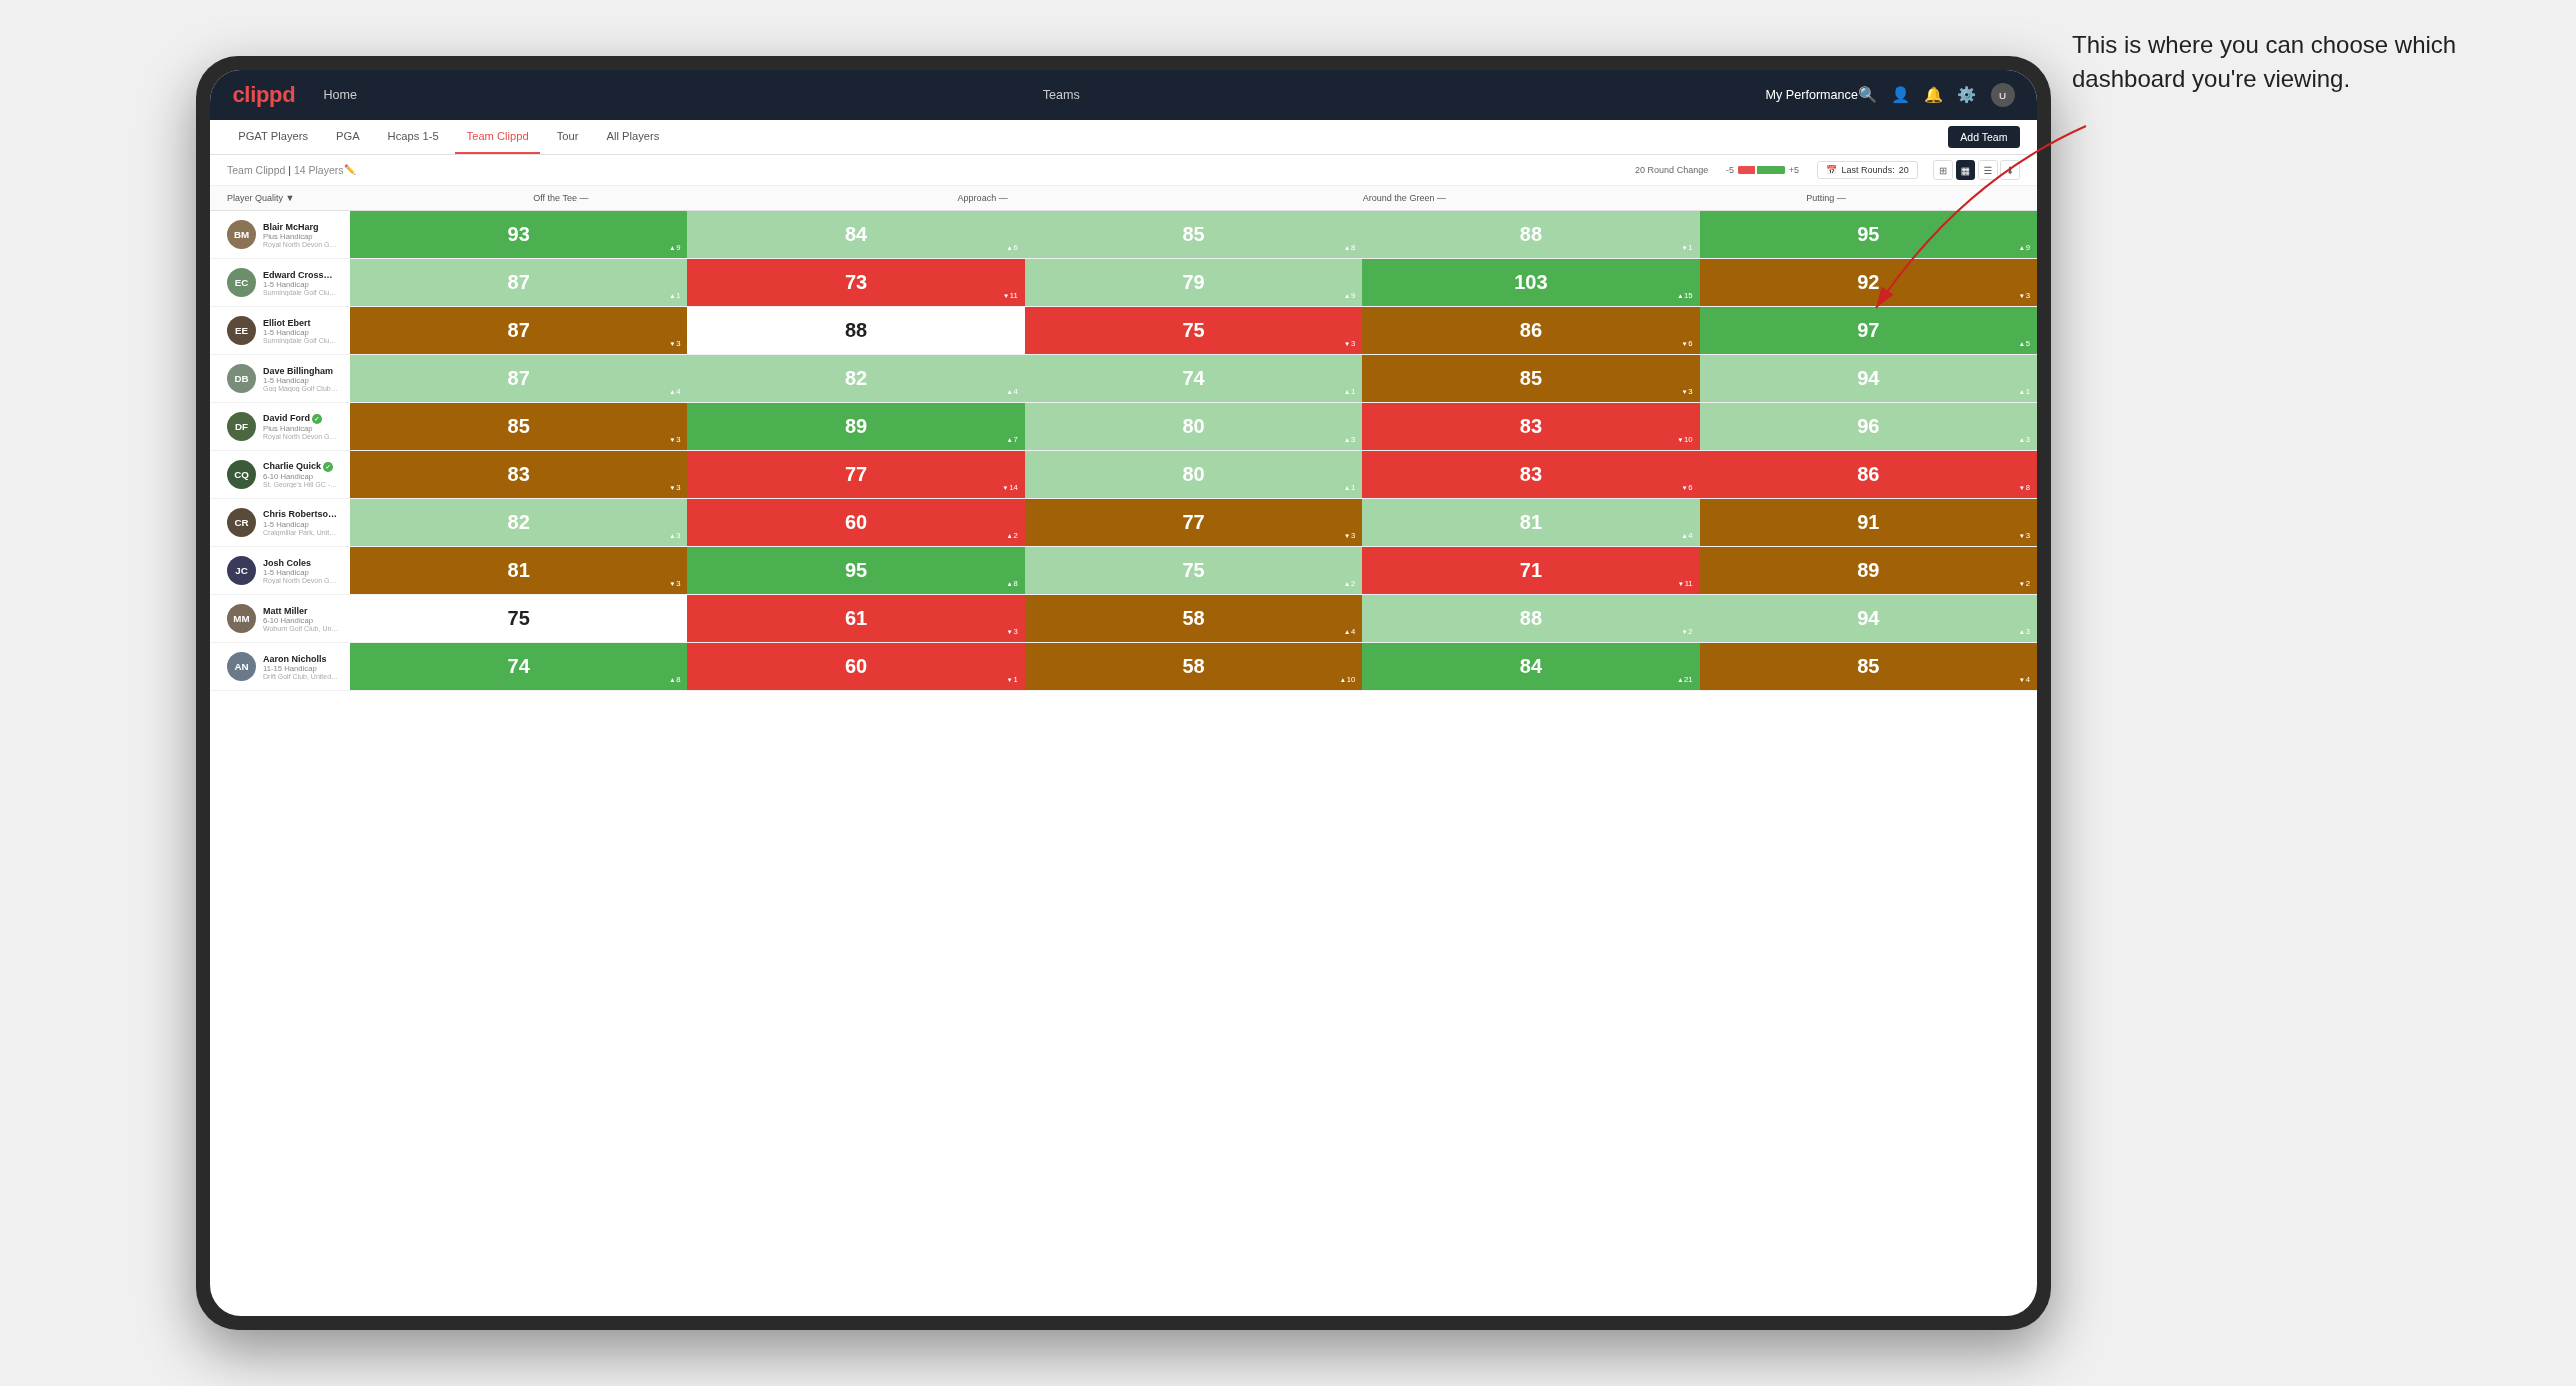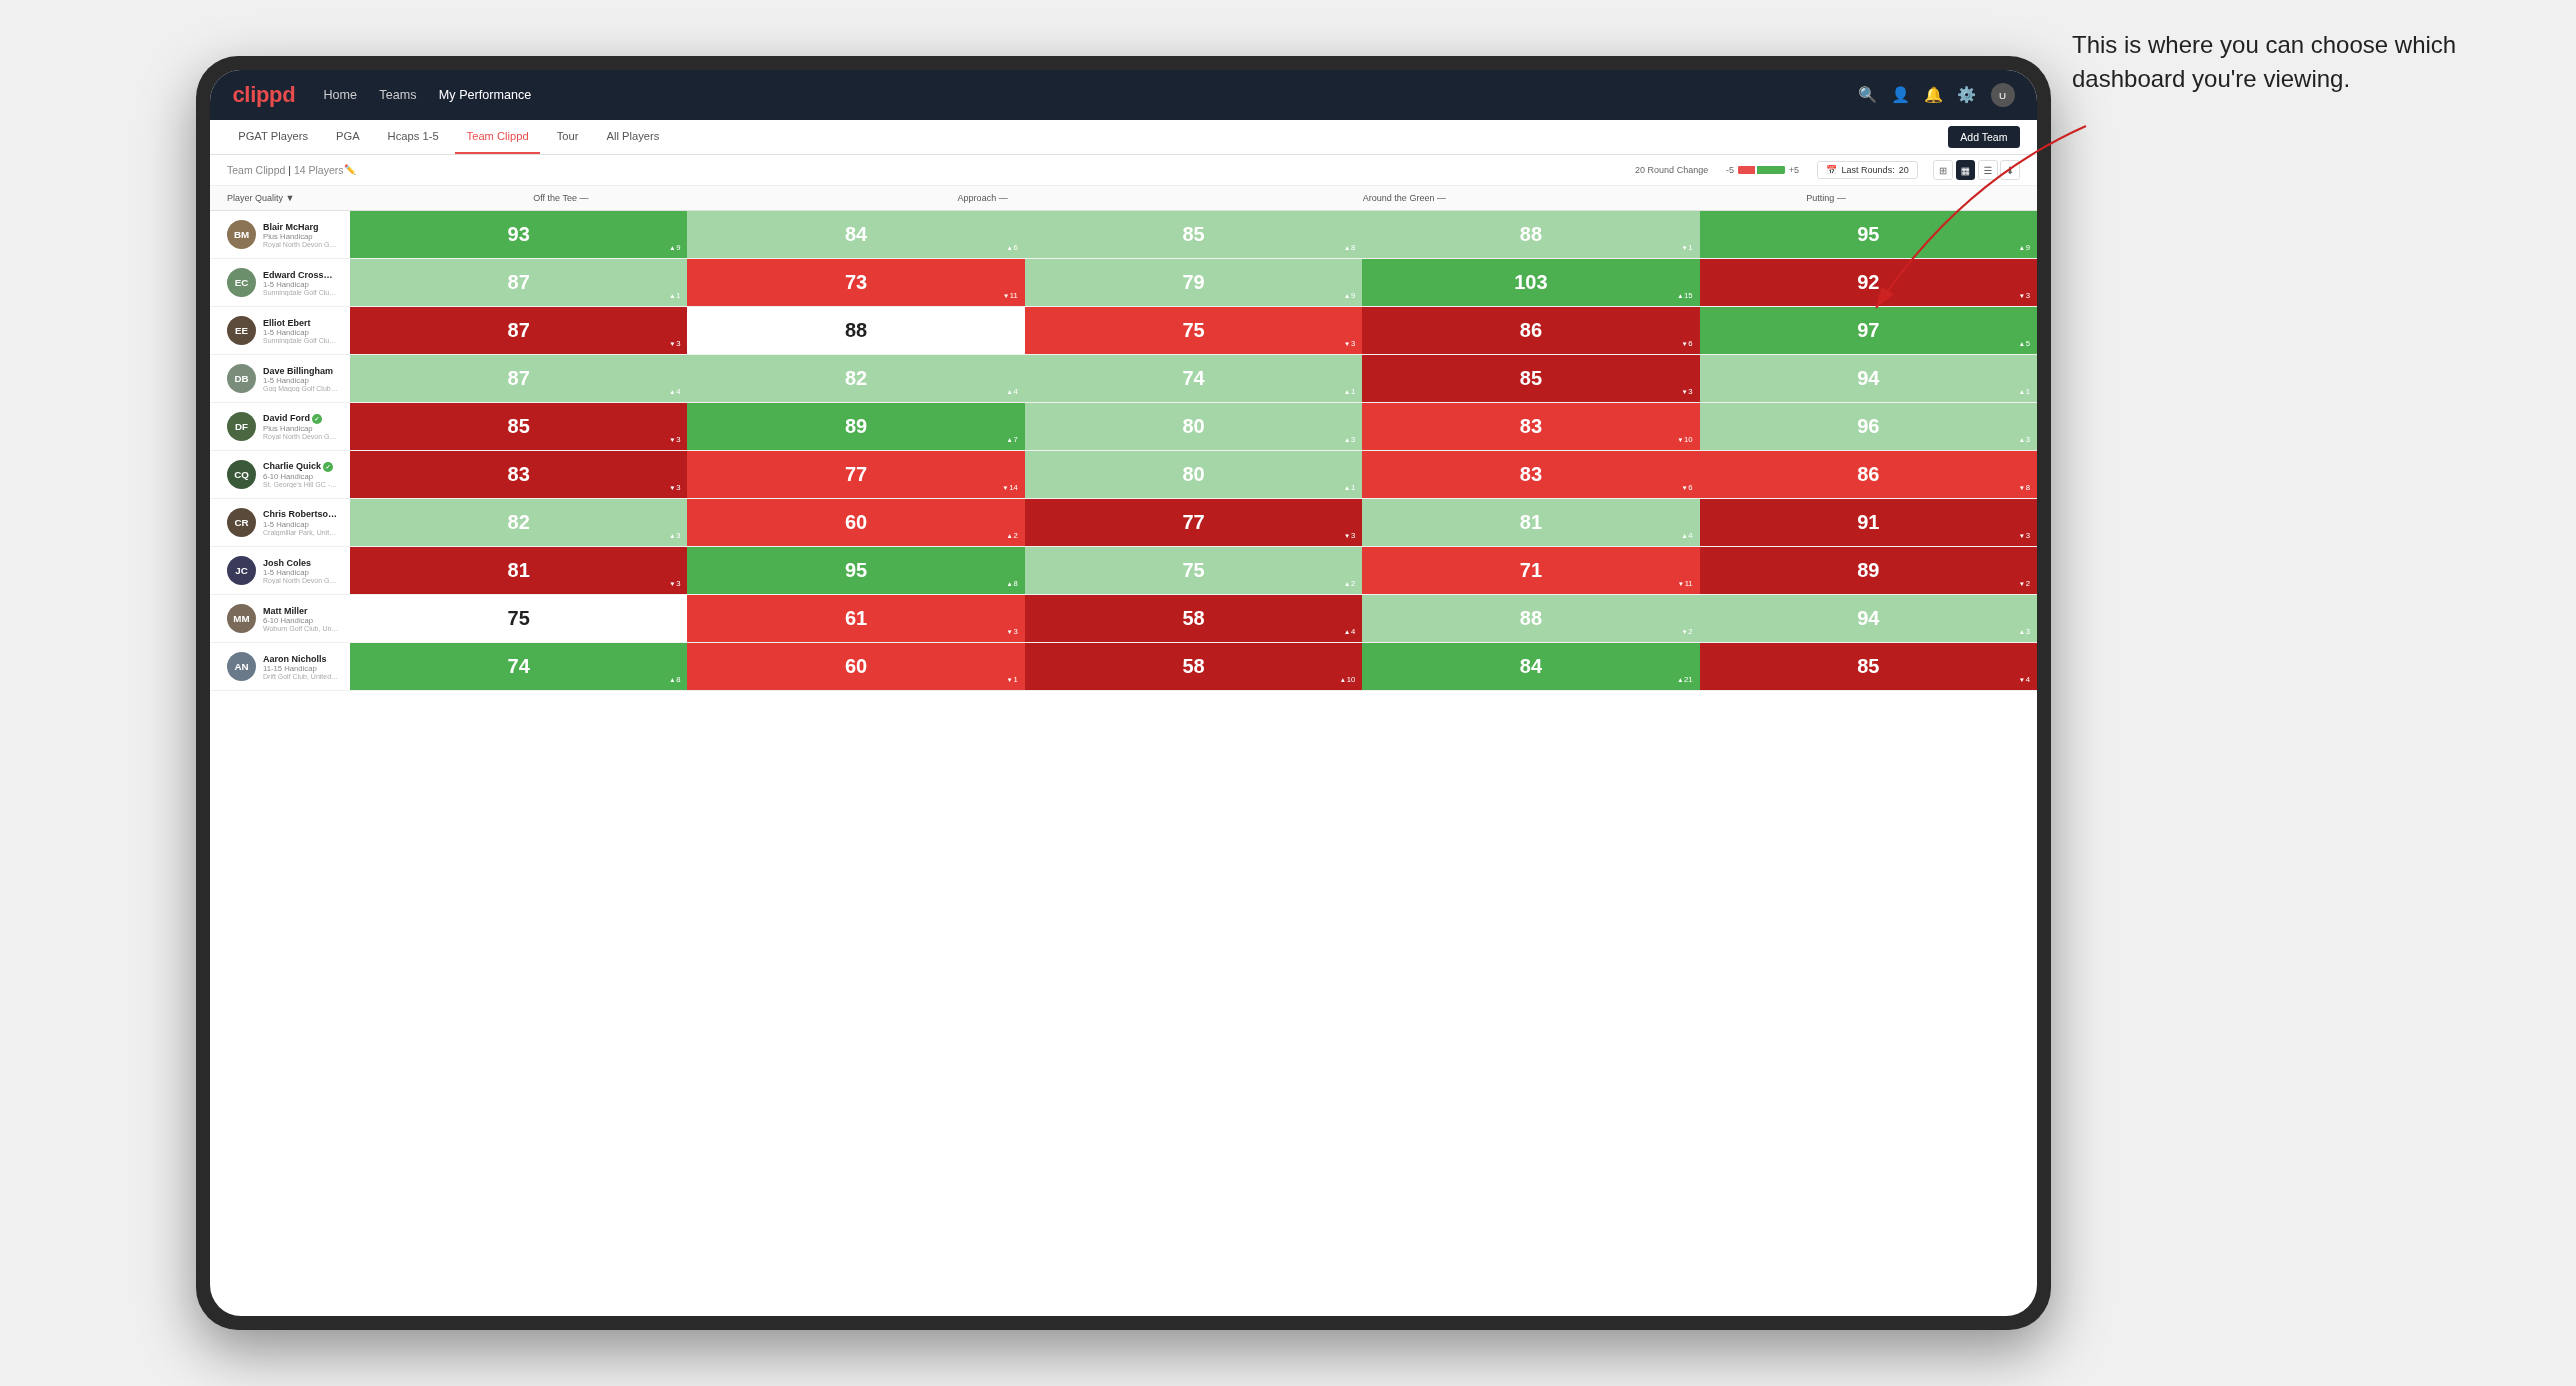--- a/index.html
+++ b/index.html
@@ -72,20 +72,21 @@
       font-size: 22px;
       font-weight: 700;
       margin-right: 28px;
       letter-spacing: -0.3px;
     }
     .nav-logo span { color: #e84c4c; }
     .nav-links {
       display: flex;
       gap: 22.4px;
       flex: 1;
+      justify-content: space-between;
     }
     .nav-link {
       color: #ccc;
       font-size: 12.6px;
       cursor: pointer;
     }
     .nav-link.active { color: #fff; }
     .nav-icons {
       display: flex;
       gap: 14px;
@@ -298,21 +299,21 @@
     }
     .score-cell.green { background: #4caf50; }
     .score-cell.green .score-value { color: #fff; }
     .score-cell.green .score-change { color: #fff; }
     .score-cell.light-green { background: #a5d6a7; }
     .score-cell.light-green .score-value { color: #fff; }
     .score-cell.light-green .score-change { color: #fff; }
     .score-cell.red { background: #e53935; }
     .score-cell.red .score-value { color: #fff; }
     .score-cell.red .score-change { color: #fff; }
-    .score-cell.light-red { background: #b91c1c; }
+    .score-cell.light-red { background: #a16207; }
     .score-cell.light-red .score-value { color: #fff; }
     .score-cell.light-red .score-change { color: #fff; }
     .score-cell.white { background: #fff; }
     .score-cell.white .score-value { color: #222; }
 
     .arrow-up::before { content: '▲'; font-size: 6.3px; }
     .arrow-down::before { content: '▼'; font-size: 6.3px; }
 
     
     .col-headers {

